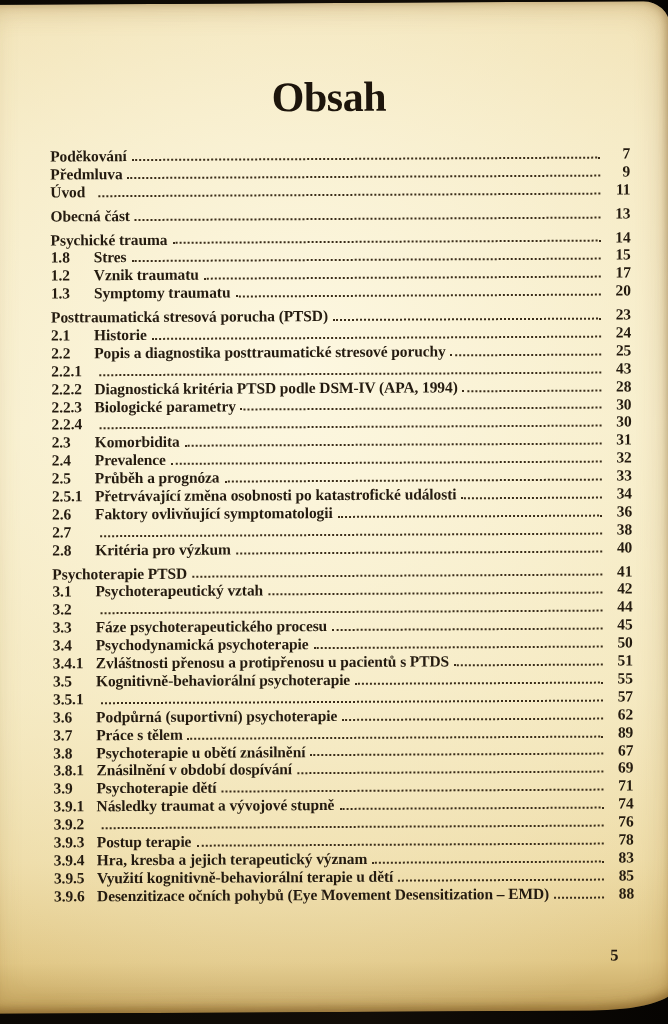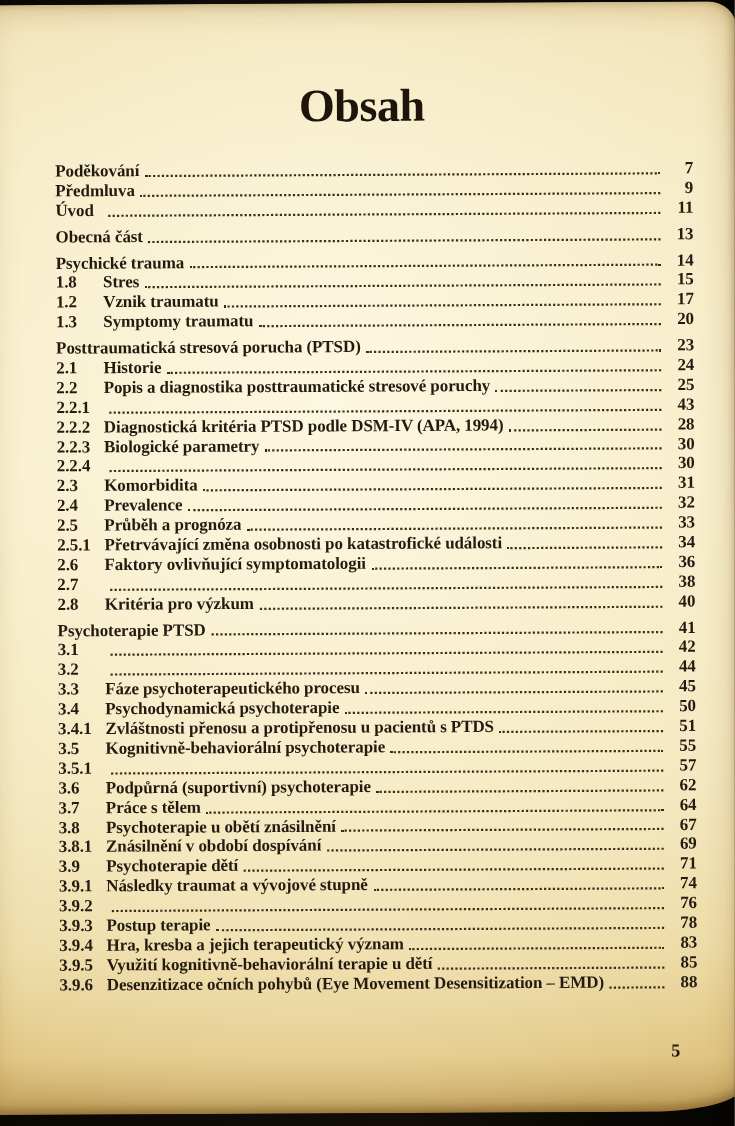--- a/index.html
+++ b/index.html
@@ -258,20 +258,21 @@
 
   <div class="row header gap">
 
     <span class="label">Psychoterapie PTSD</span>
     <span class="leader"></span>
     <span class="pg">41</span>
   </div>
 
   <div class="row item">
     <span class="num">3.1</span>
+    <span class="label">Psychoterapeutický vztah</span>
     <span class="leader"></span>
     <span class="pg">42</span>
   </div>
 
   <div class="row item">
     <span class="num">3.2</span>
     <span class="leader"></span>
     <span class="pg">44</span>
   </div>
 
@@ -313,21 +314,21 @@
     <span class="num">3.6</span>
     <span class="label">Podpůrná (suportivní) psychoterapie</span>
     <span class="leader"></span>
     <span class="pg">62</span>
   </div>
 
   <div class="row item">
     <span class="num">3.7</span>
     <span class="label">Práce s tělem</span>
     <span class="leader"></span>
-    <span class="pg">64</span>
+    <span class="pg">89</span>
   </div>
 
   <div class="row item">
     <span class="num">3.8</span>
     <span class="label">Psychoterapie u obětí znásilnění</span>
     <span class="leader"></span>
     <span class="pg">67</span>
   </div>
 
   <div class="row item">

